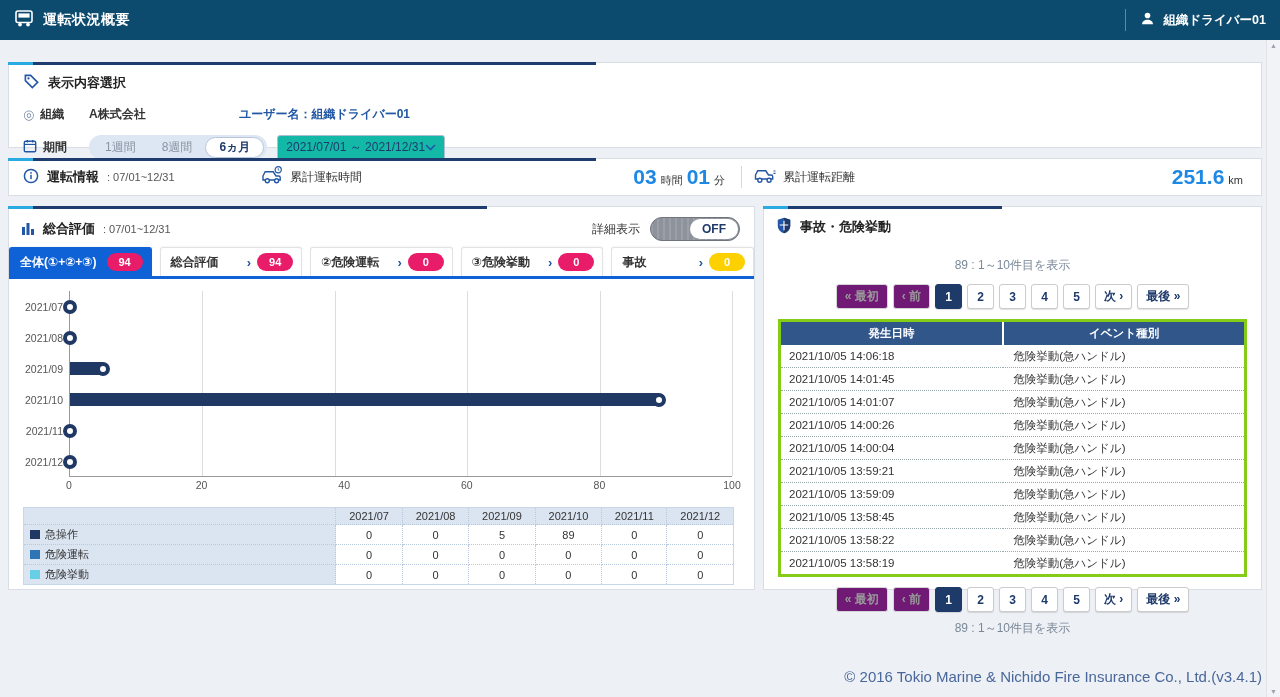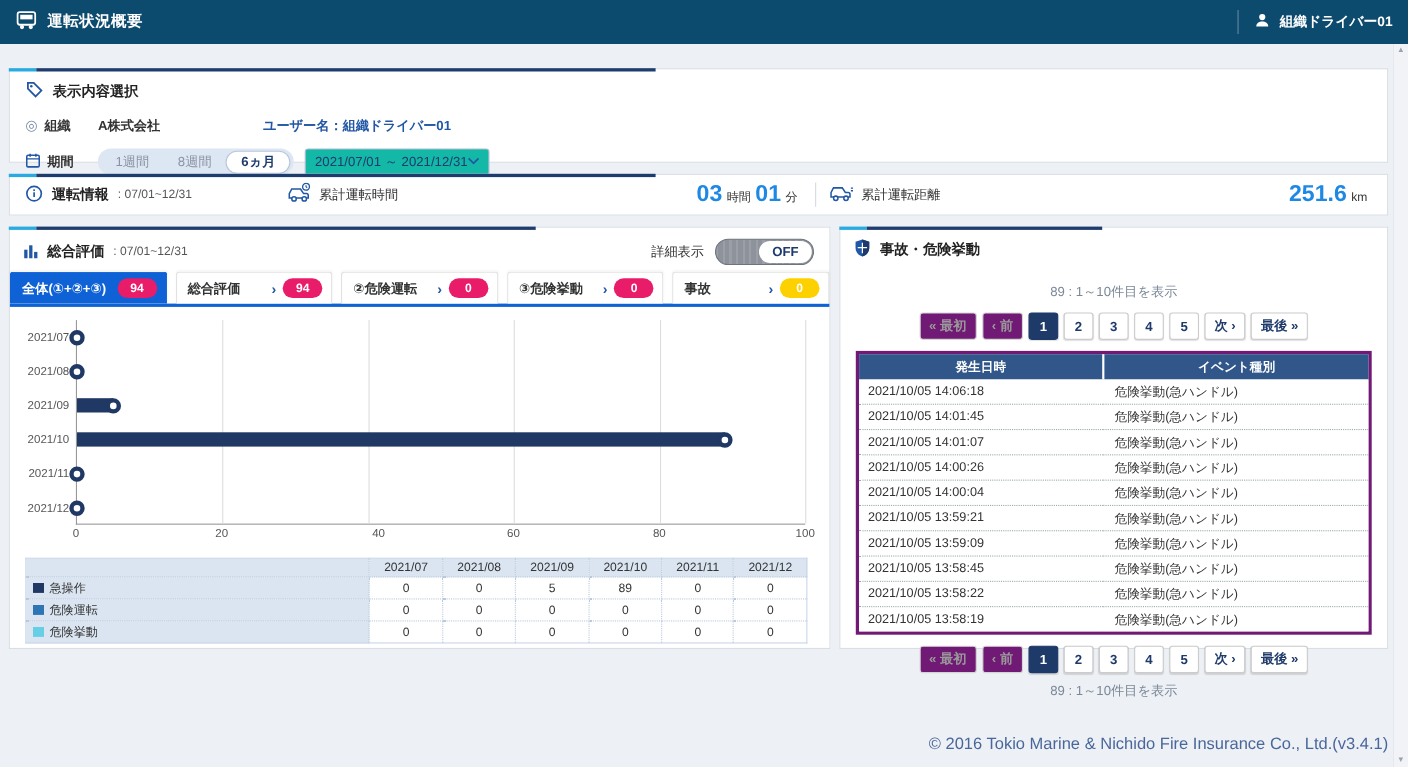--- a/index.html
+++ b/index.html
@@ -117,21 +117,21 @@
   
   .events-head { display:flex; align-items:center; gap:8px; padding:2px 14px 6px 12px; }
   .count-text { text-align:center; color:#7b8898; font-size:12px; margin-top:14px; }
   .pagination { display:flex; justify-content:center; gap:5px; margin-top:10px; }
   .pg-btn { height:25px; min-width:27px; padding:0 8px; display:flex; align-items:center; justify-content:center;
     border-radius:3px; font-size:12px; font-weight:bold; background:#fff; color:#1e3a6a;
     border:1px solid #ccc; box-shadow:0 1px 1px rgba(0,0,0,.12); cursor:pointer; }
   .pg-btn.disabled { background:#701a75; color:#9a9a9a; border-color:#d5d5d5; box-shadow:none; }
   .pg-btn.active { background:#1e3a69; color:#fff; border-color:#1e3a69; }
 
-  .events-table-wrap { margin:10px 14px 0; border:3px solid #701a75; }
+  .events-table-wrap { margin:10px 14px 0; border:3px solid #84cc16; }
   .events-table { width:100%; border-collapse:collapse; font-size:11.5px; }
   .events-table thead th { background:#30568a; color:#fff; font-weight:bold; text-align:center;
     padding:4px 2px; font-size:11.5px; }
   .events-table thead th + th { border-left:2px solid #fff; }
   .events-table td { padding:3.5px 8px; border-bottom:1px dotted #9aa; color:#333; background:#fff; }
   .events-table tr:last-child td { border-bottom:none; }
   .events-table td.ev-type { padding-left:10px; }
 
   .footer { text-align:right; margin-top:78px; font-size:15px; color:#49679b; }
 

